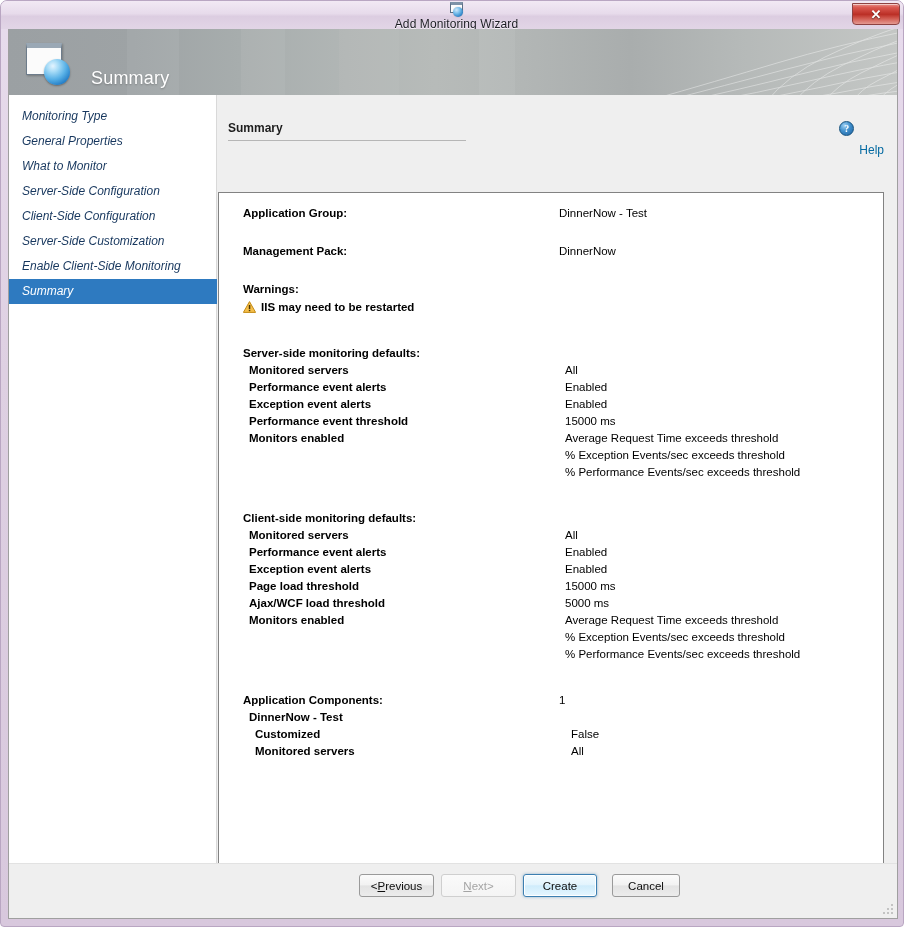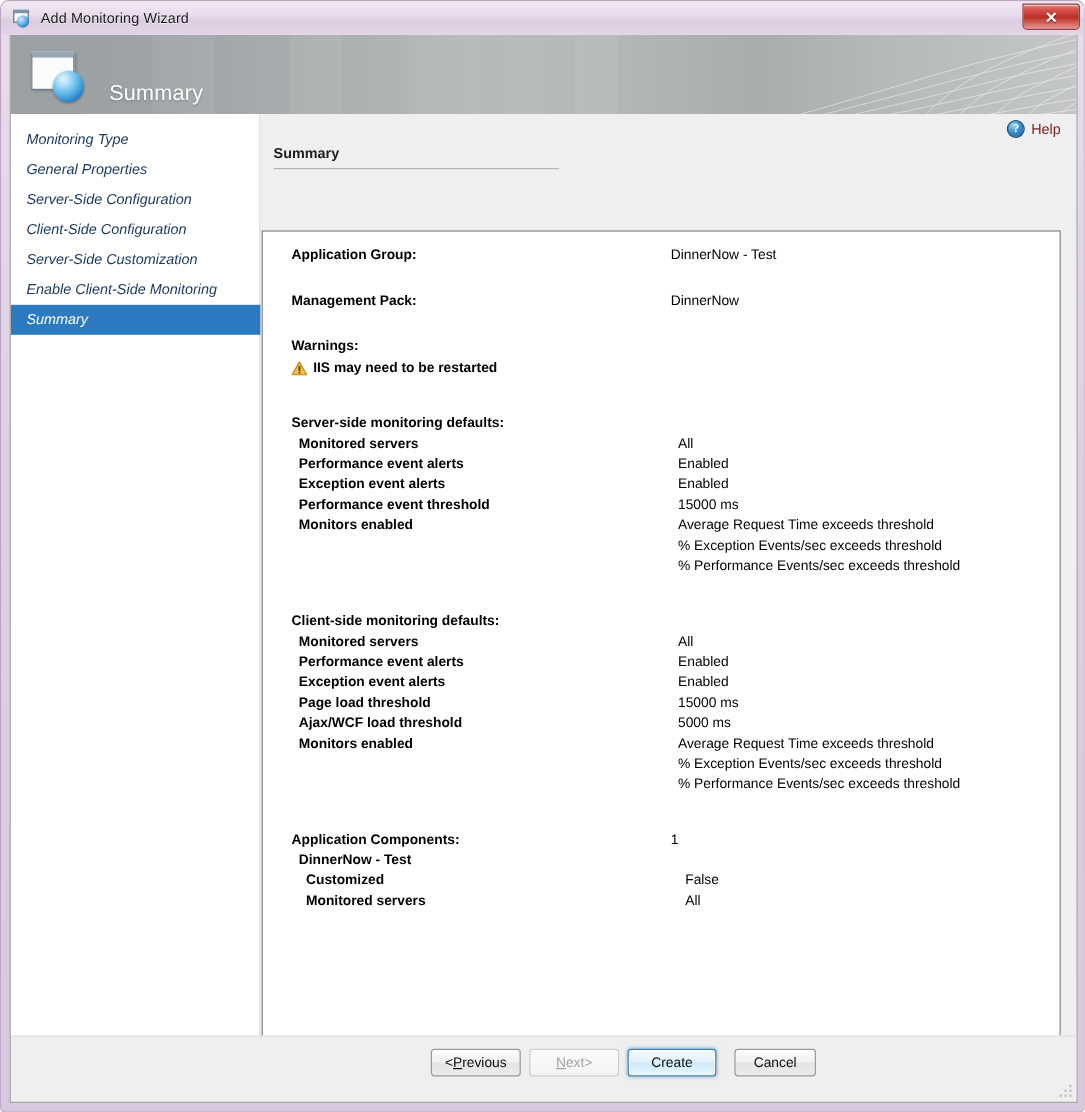--- a/index.html
+++ b/index.html
@@ -24,20 +24,21 @@
 
   
   .titlebar {
     position: absolute;
     left: 0; top: 0;
     width: 904px;
     height: 28px;
     background: linear-gradient(180deg, #f2e9f4 0%, #e7dbeb 45%, #dccde1 55%, #e2d5e6 100%);
     display: flex;
     align-items: center;
+    flex-direction: column;
   }
   .title-icon {
     position: relative;
     width: 17px; height: 15px;
     margin-left: 9px;
     margin-top: 1px;
     flex: 0 0 auto;
   }
   .title-icon .doc {
     position: absolute;
@@ -207,21 +208,22 @@
     box-sizing: border-box;
     color: #ffffff;
     font-size: 10px;
     font-weight: bold;
     line-height: 13px;
     text-align: center;
     font-family: "Liberation Serif", serif;
   }
   .help-text {
     font-size: 12px;
-    color: #7f1d1d;
+    color: #0369a1;
+    margin-top: 43px;
   }
   .section-head {
     position: absolute;
     left: 11px; top: 26px;
     width: 240px;
   }
   .section-head .label {
     font-size: 12px;
     font-weight: bold;
     color: #1d1d1d;
@@ -380,20 +382,23 @@
     </div>
 
     <div class="sidebar">
       <div class="nav-item">
         <span>Monitoring Type</span>
       </div>
       <div class="nav-item">
         <span>General Properties</span>
       </div>
       <div class="nav-item">
+        <span>What to Monitor</span>
+      </div>
+      <div class="nav-item">
         <span>Server-Side Configuration</span>
       </div>
       <div class="nav-item">
         <span>Client-Side Configuration</span>
       </div>
       <div class="nav-item">
         <span>Server-Side Customization</span>
       </div>
       <div class="nav-item">
         <span>Enable Client-Side Monitoring</span>

